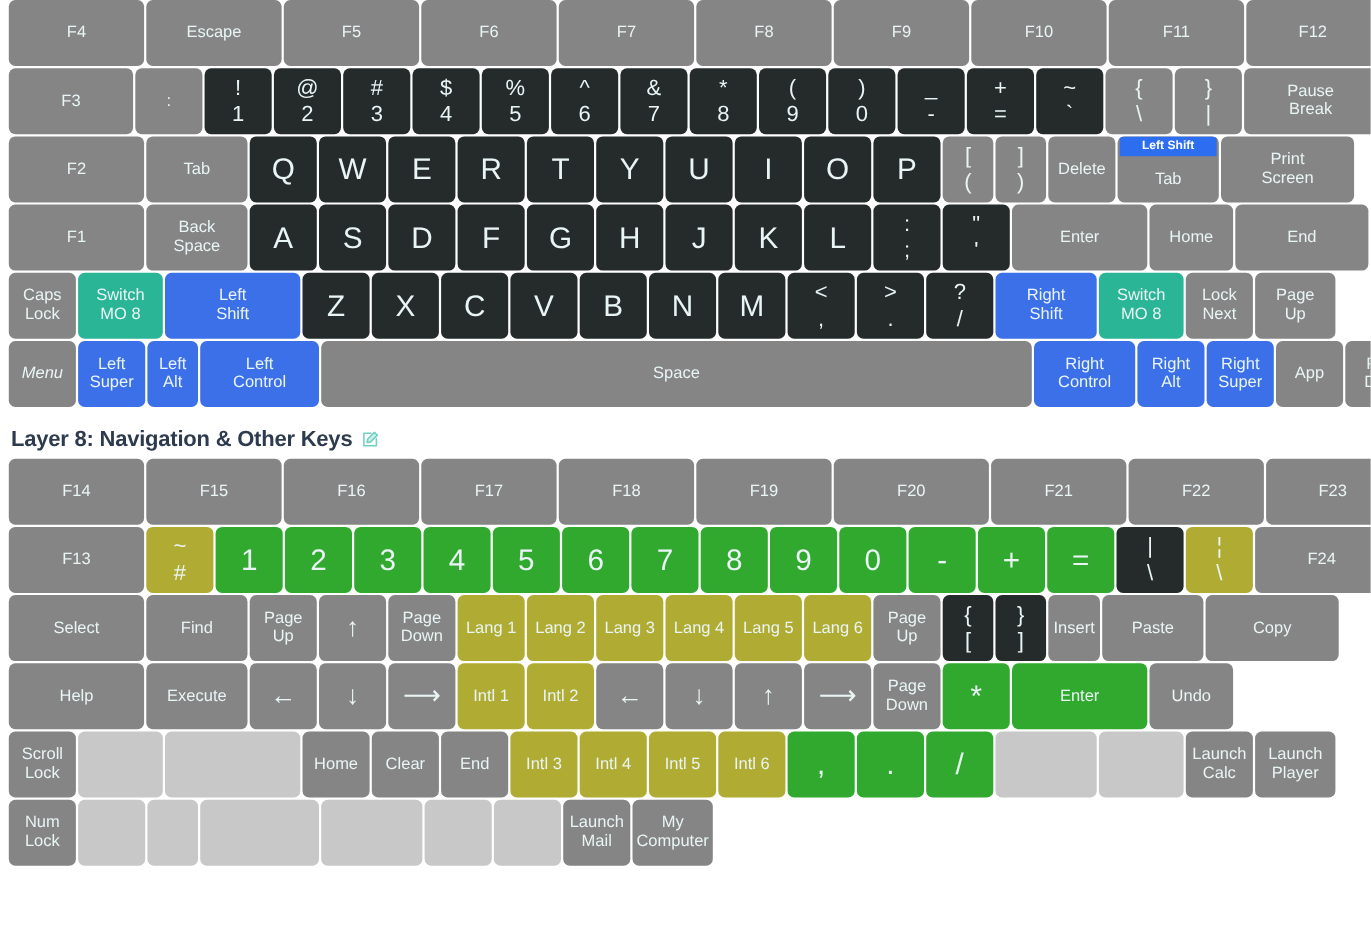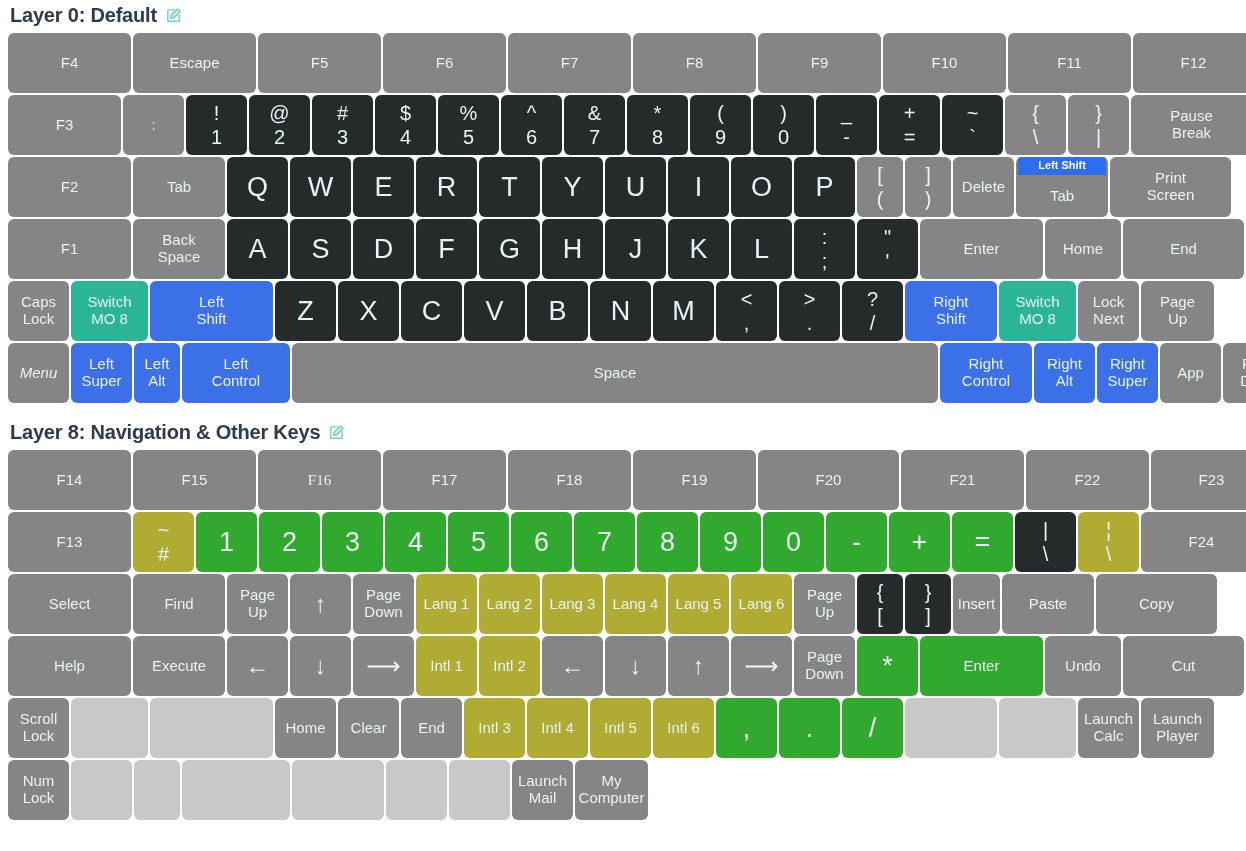--- a/index.html
+++ b/index.html
@@ -99,29 +99,20 @@
     justify-content: center;
     width: 100%;
     font-size: 15px;
   }
 </style>
 </head>
 <body>
 
 <div class="page">
   <div id="layers-root">
-      <div class="layer-title">
-        <span class="ttl">Layer 0: Default</span>
-        <span class="edit-icon">
-          <svg viewBox="0 0 24 24" fill="none" stroke="#6fd0c4" stroke-width="2" stroke-linecap="round" stroke-linejoin="round">
-            <path d="M4 4 h9 M4 4 v16 h16 v-9"></path>
-            <path d="M17.5 2.8 l3.7 3.7 -8.6 8.6 -4.5 0.8 0.8 -4.5 z" fill="#cdeeea" stroke="#6fd0c4"></path>
-          </svg>
-        </span>
-      </div>
       <div class="kb">
         <div class="krow">
           <div class="key c-gray" style="width: 123px;">
             <span class="l1">F4</span>
           </div>
           <div class="key c-gray" style="width: 123px;">
             <span class="l1">Escape</span>
           </div>
           <div class="key c-gray" style="width: 123px;">
             <span class="l1">F5</span>
@@ -444,21 +435,21 @@
         </span>
       </div>
       <div class="kb">
         <div class="krow">
           <div class="key c-gray" style="width: 123px;">
             <span class="l1">F14</span>
           </div>
           <div class="key c-gray" style="width: 123px;">
             <span class="l1">F15</span>
           </div>
-          <div class="key c-gray" style="width: 123px; font-family: Liberation Serif, serif;">
+          <div class="key c-gray" style="width: 123px;">
             <span class="l1">F16</span>
           </div>
           <div class="key c-gray" style="width: 123px;">
             <span class="l1">F17</span>
           </div>
           <div class="key c-gray" style="width: 123px;">
             <span class="l1">F18</span>
           </div>
           <div class="key c-gray" style="width: 123px;">
             <span class="l1">F19</span>
@@ -632,23 +623,20 @@
             <span class="l2">Down</span>
           </div>
           <div class="key c-green glyph" style="width: 61px;">
             <span class="l1">*</span>
           </div>
           <div class="key c-green" style="width: 123px;">
             <span class="l1">Enter</span>
           </div>
           <div class="key c-gray" style="width: 76px;">
             <span class="l1">Undo</span>
-          </div>
-          <div class="key c-gray" style="width: 121px;">
-            <span class="l1">Cut</span>
           </div>
         </div>
         <div class="krow">
           <div class="key c-gray" style="width: 61px;">
             <span class="l1">Scroll</span>
             <span class="l2">Lock</span>
           </div>
           <div class="key c-empty" style="width: 77px;">
             <span class="l1"></span>
           </div>

